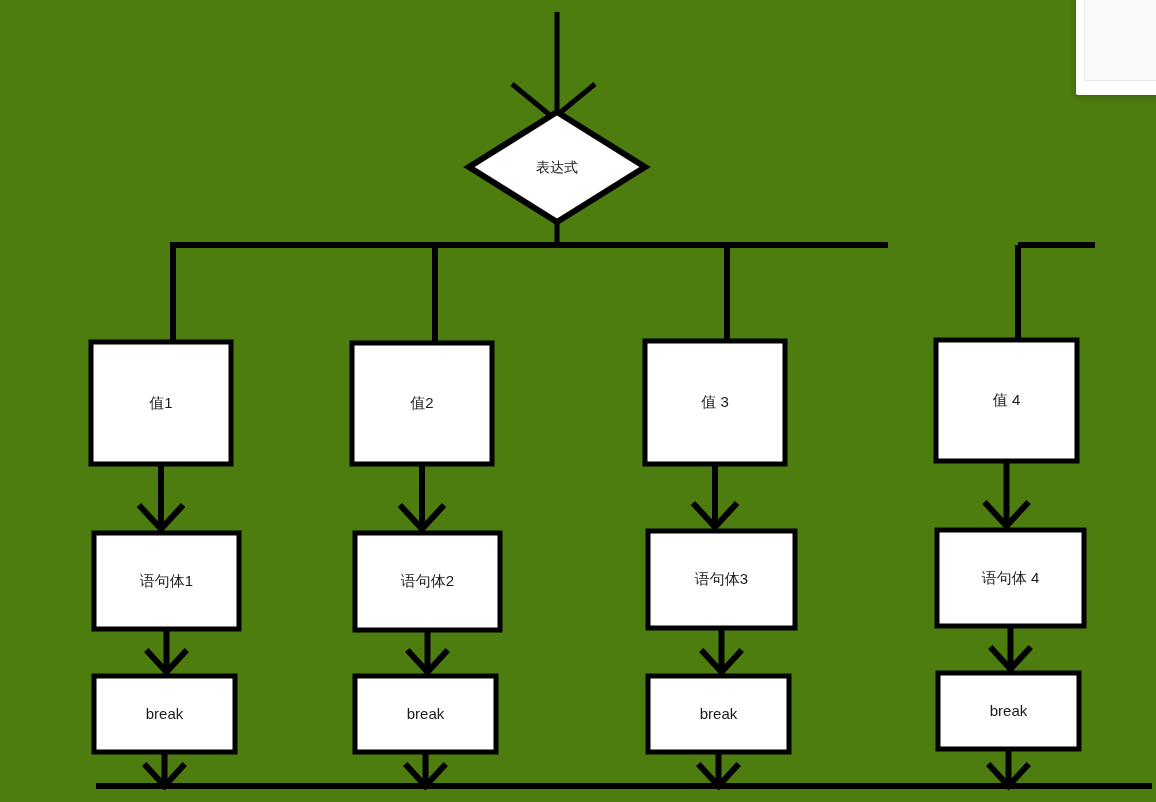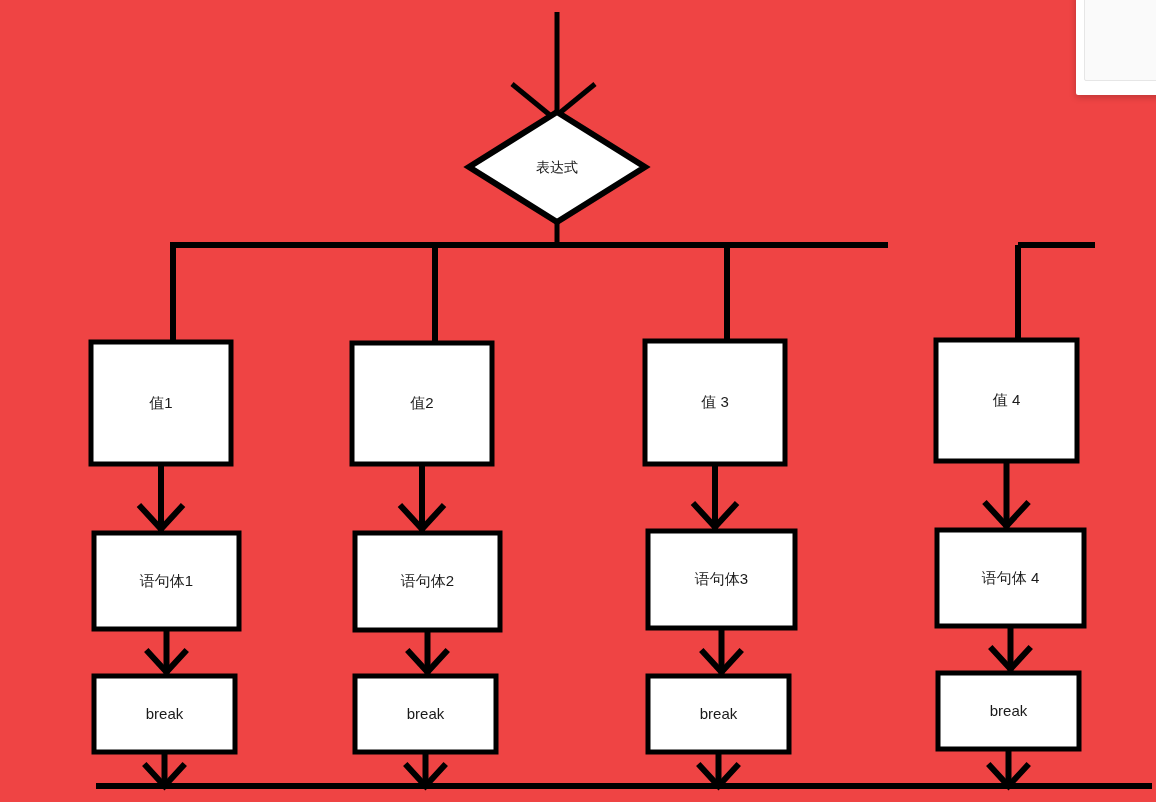--- a/index.html
+++ b/index.html
@@ -7,21 +7,21 @@
     padding: 0;
     background: #ffffff;
   }
   body {
     font-family: "Liberation Sans", sans-serif;
   }
   #canvas {
     position: relative;
     width: 1156px;
     height: 802px;
-    background: #ef4444;
+    background: #4d7c0f;
     overflow: hidden;
   }
   #flow {
     position: absolute;
     left: 0;
     top: 0;
   }
   .node-label {
     font-family: "Liberation Sans", sans-serif;
     font-size: 15px;

